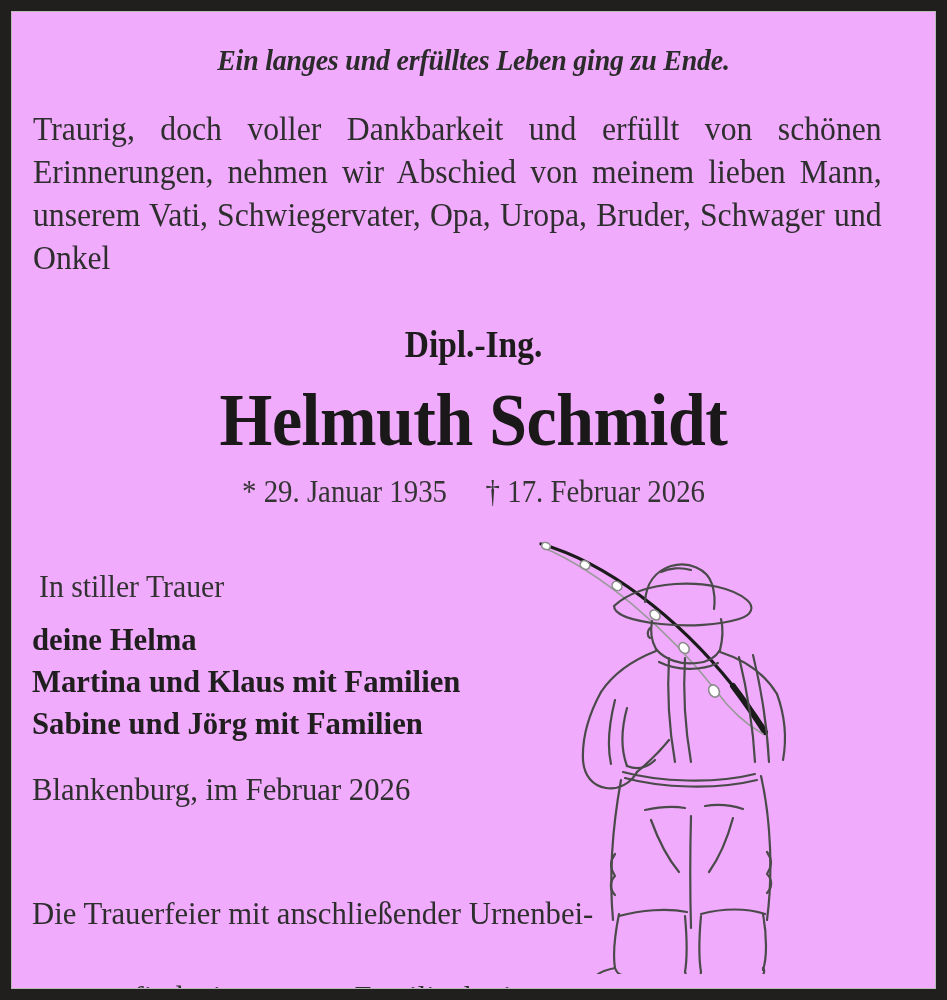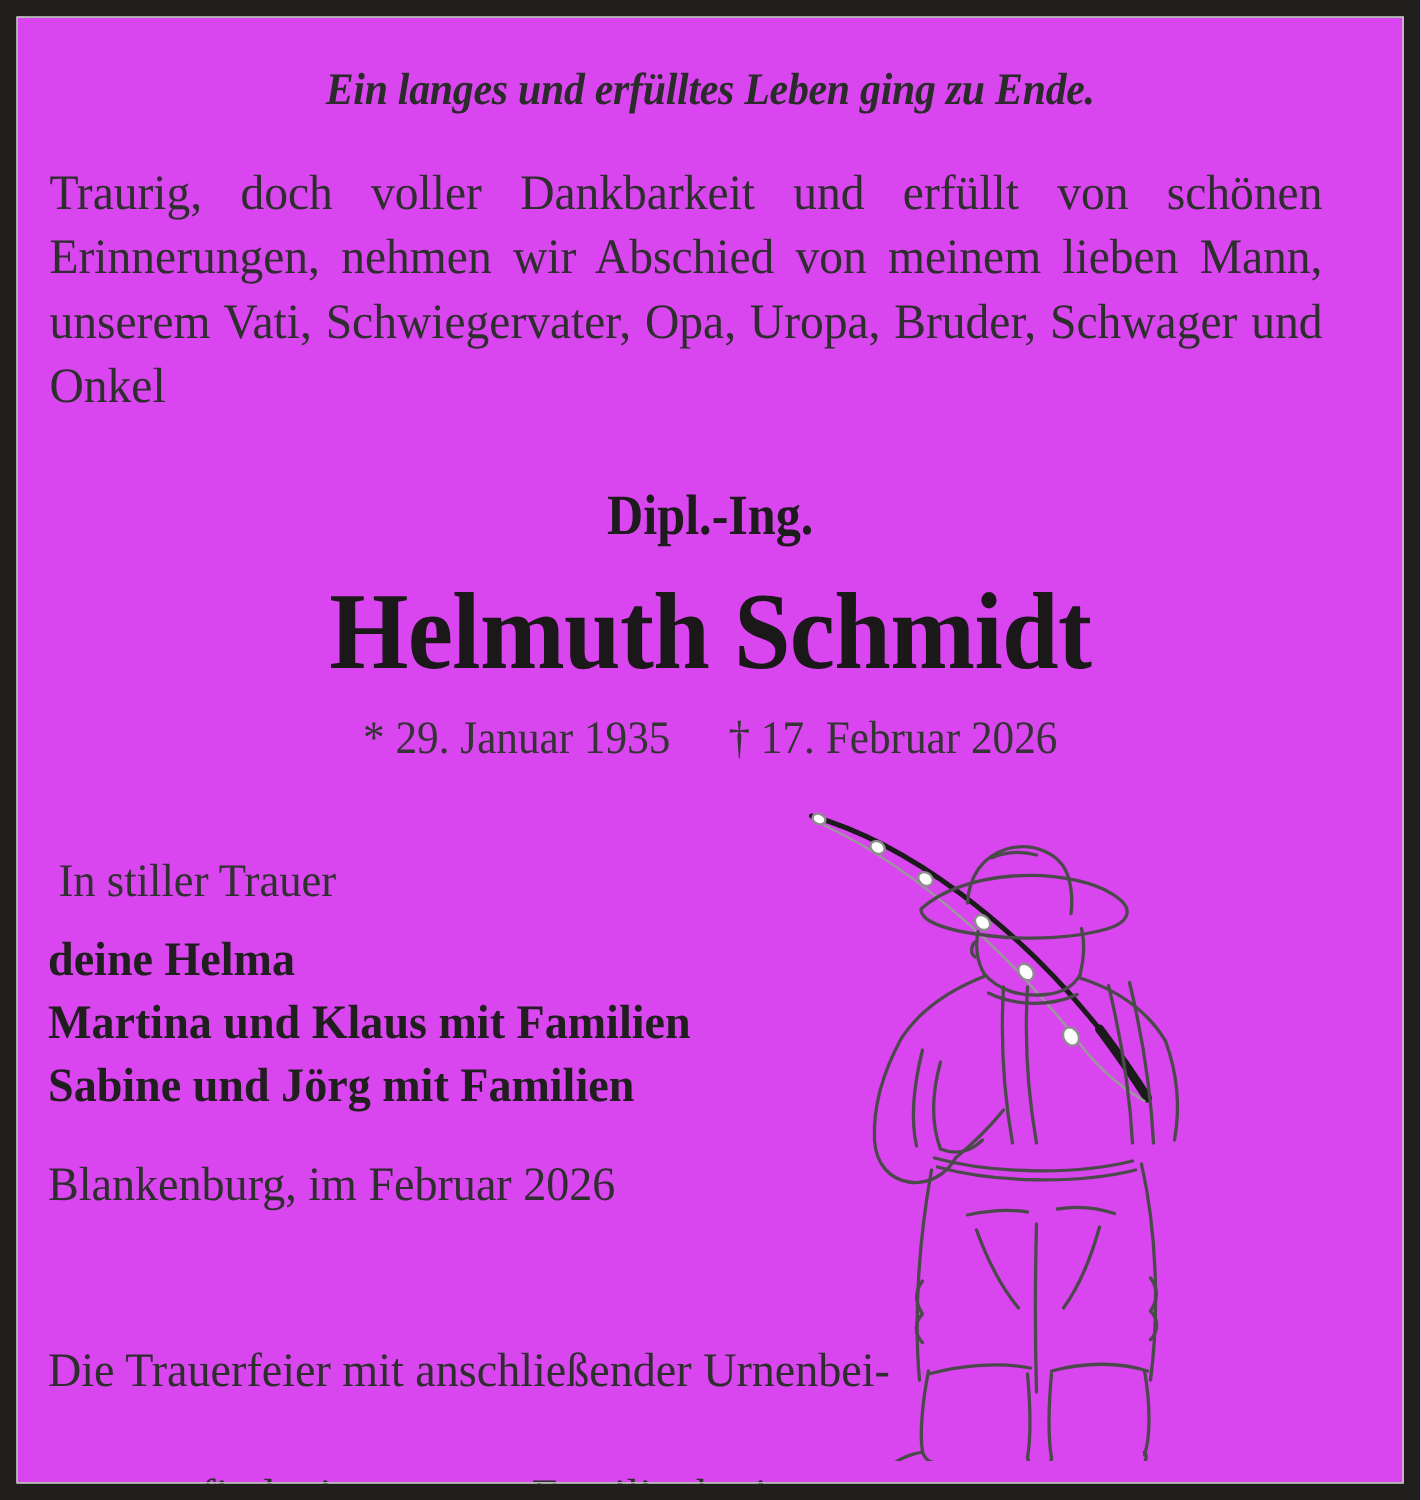--- a/index.html
+++ b/index.html
@@ -41,21 +41,21 @@
     pointer-events: none;
     z-index: 5;
   }
 
   .content {
     position: absolute;
     left: 12px;
     top: 12px;
     right: 12px;
     bottom: 12px;
-    background: #d946ef;
+    background: #f0abfc;
   }
 
   
   .motto {
     position: absolute;
     left: 0;
     right: 0;
     top: 31px;
     text-align: center;
     font-style: italic;

